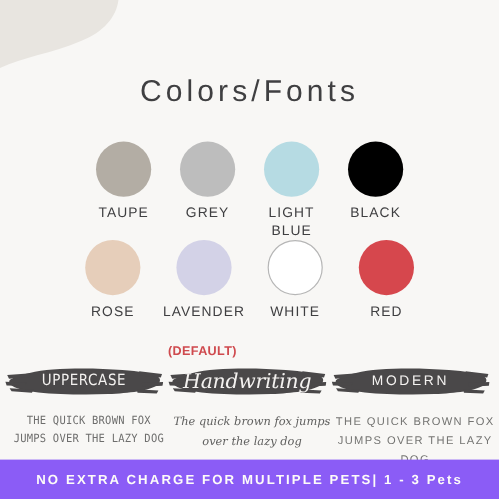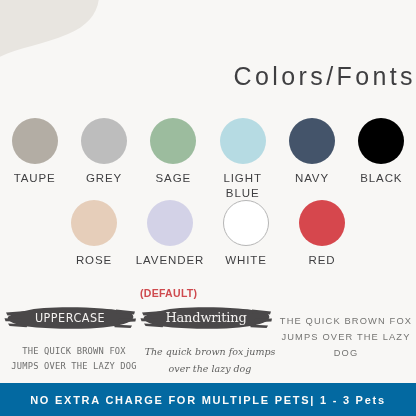--- a/index.html
+++ b/index.html
@@ -32,21 +32,21 @@
     height: 128px;
     pointer-events: none;
   }
 
   
   .title {
     position: absolute;
     top: 62px;
     left: 0;
     width: 416px;
-    text-align: right;
+    text-align: center;
     font-size: 25px;
     color: #3f3f41;
     letter-spacing: 3.4px;
     font-weight: 400;
     white-space: nowrap;
   }
 
   
   .swatch-row {
     position: absolute;
@@ -142,21 +142,22 @@
   }
   .brush-label.uppercase {
     font-family: "Liberation Sans Narrow", "DejaVu Sans", sans-serif;
     font-size: 13px;
     letter-spacing: 0.6px;
     text-transform: uppercase;
     transform: scaleX(0.86);
   }
   .brush-label.script {
     font-family: "DejaVu Serif", serif;
-    font-size: 13px;
+    font-style: italic;
+    font-size: 17px;
     letter-spacing: -0.2px;
   }
   .brush-label.modern {
     font-family: "Liberation Sans", sans-serif;
     font-size: 11.5px;
     letter-spacing: 2.2px;
     text-transform: uppercase;
   }
 
   .sample {
@@ -190,21 +191,21 @@
     color: #747472;
   }
 
   
   .banner {
     position: absolute;
     left: 0;
     bottom: 0;
     width: 416px;
     height: 33px;
-    background: #0369a1;
+    background: #8b5cf6;
     display: flex;
     align-items: center;
     justify-content: center;
   }
   .banner-text {
     color: #fdfbf9;
     font-size: 11px;
     font-weight: bold;
     letter-spacing: 1.75px;
     white-space: nowrap;
@@ -224,31 +225,23 @@
   <div class="swatch-row row1">
     <div class="swatch">
       <span class="dot" style="background:#b3ada4"></span>
       <span class="swatch-label">TAUPE</span>
     </div>
     <div class="swatch">
       <span class="dot" style="background:#bdbdbd"></span>
       <span class="swatch-label">GREY</span>
     </div>
     <div class="swatch">
-      <span class="dot" style="background:#9cbc9e"></span>
-      <span class="swatch-label">SAGE</span>
-    </div>
-    <div class="swatch">
       <span class="dot" style="background:#b6dbe3"></span>
       <span class="swatch-label">LIGHT
 BLUE</span>
-    </div>
-    <div class="swatch">
-      <span class="dot" style="background:#44546a"></span>
-      <span class="swatch-label">NAVY</span>
     </div>
     <div class="swatch">
       <span class="dot" style="background:#000000"></span>
       <span class="swatch-label">BLACK</span>
     </div>
   </div>
 
   <div class="swatch-row row2">
     <div class="swatch r2">
       <span class="dot" style="background:#e6ceba"></span>
@@ -299,20 +292,32 @@
           <path fill="#4a4849" d="M114 16 L132 15.4 L131.4 18.4 L114.6 19.2 Z"></path>
           <path fill="#4a4849" d="M110 21.4 L128 22.4 L126.6 25 L110.6 24.2 Z"></path>
         </svg>
         <div class="brush-label script">Handwriting</div>
       </div>
       <div class="sample script">The quick brown fox jumps over the lazy dog</div>
     </div>
 
     <div class="font-col">
       <div class="default-tag empty"></div>
+      <div class="brush-wrap">
+        <svg viewBox="0 0 132 30" preserveAspectRatio="none" aria-hidden="true">
+          <path fill="#4a4849" d="M5 13 C14 9 26 6 40 5 C58 3.6 80 4 98 5.4 C112 6.4 122 8 127 10.6 C130.5 12.4 130 16 126 18.6 C120 22.4 104 24.6 86 25.4 C66 26.3 44 25.6 28 24 C16 22.8 8 20.4 5 17.6 C3.2 16 3.2 14 5 13 Z"></path>
+          <path fill="#4a4849" d="M2 9.6 L22 8 L20 11.4 L3.5 12.6 Z"></path>
+          <path fill="#4a4849" d="M0.5 15.2 L18 15.8 L17 18.6 L1.5 18.2 Z"></path>
+          <path fill="#4a4849" d="M4 20.6 L24 21.6 L22.6 24.2 L5.6 23 Z"></path>
+          <path fill="#4a4849" d="M112 6.4 L131 8.6 L130 11.6 L112.6 10 Z"></path>
+          <path fill="#4a4849" d="M114 16 L132 15.4 L131.4 18.4 L114.6 19.2 Z"></path>
+          <path fill="#4a4849" d="M110 21.4 L128 22.4 L126.6 25 L110.6 24.2 Z"></path>
+        </svg>
+        <div class="brush-label modern">MODERN</div>
+      </div>
       <div class="sample modern">The quick brown fox jumps over the lazy dog</div>
     </div>
 
   </div>
 
   <div class="banner">
     <span class="banner-text">NO EXTRA CHARGE FOR MULTIPLE PETS| 1 - 3 Pets</span>
   </div>
 
 </div>

